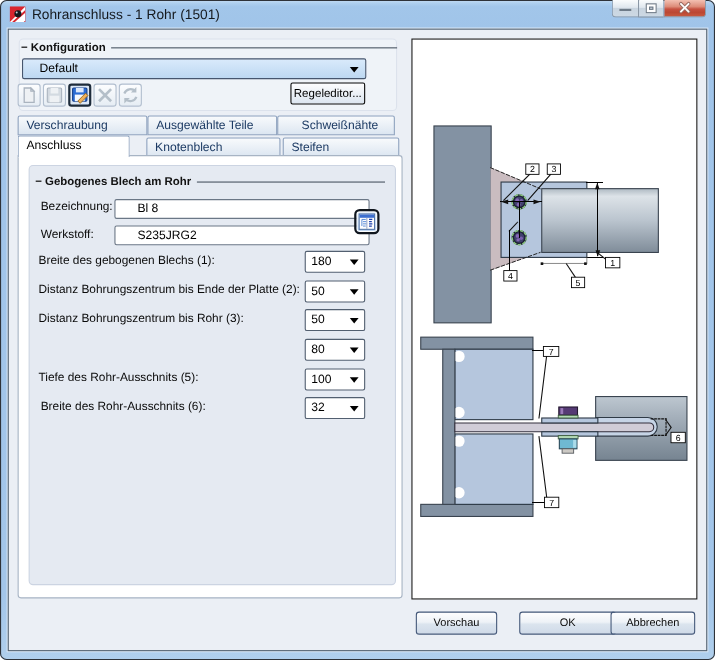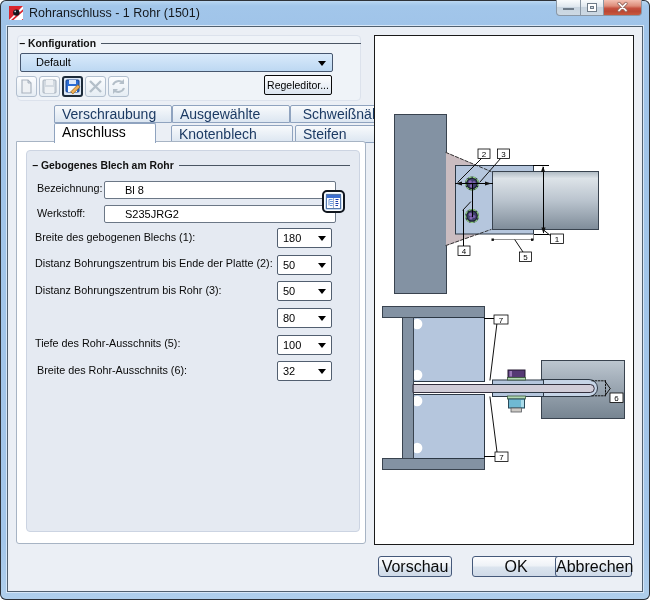--- a/index.html
+++ b/index.html
@@ -23,33 +23,33 @@
 
 #kpanel{position:absolute;left:17px;top:35px;width:344px;height:66px;background:#eff3f8;border:1px solid #dce2ec;border-radius:4px;}
 .ghead{position:absolute;display:flex;align-items:center;font-size:10.4px;font-weight:bold;color:#111;}
 .ghead .ln{flex:1;border-top:1px solid #4a5563;margin-left:5px;}
 #combo-default{position:absolute;left:20px;top:53px;width:313px;height:19px;border:1px solid #46566e;border-radius:2px;background:linear-gradient(#d9eafb,#bdd8f2);font-size:11px;line-height:17px;padding-left:15px;color:#000;}
 .darr{position:absolute;right:6px;top:7px;width:0;height:0;border-left:4px solid transparent;border-right:4px solid transparent;border-top:5px solid #000;}
 .tbtn{position:absolute;top:76px;width:21px;height:21px;border:1px solid #b2bfcf;border-radius:3px;background:linear-gradient(#fcfdfe,#e6edf4);}
 #tb3{border:2px solid #1d2b3a;background:#dbe7f6;}
 #regbtn{position:absolute;left:264px;top:75px;width:68px;height:20px;border:1px solid #0a0a0a;border-radius:2px;background:linear-gradient(#fdfdfe,#dce5f0);font-size:10.5px;text-align:center;line-height:18px;color:#000;}
 
-.tab{position:absolute;height:18px;border:1px solid #8fa3bf;border-radius:2px 2px 0 0;background:linear-gradient(#f8fafc,#dce6f1);font-size:14px;color:#1c3a63;padding-left:7px;line-height:17px;margin-left:38px;}
+.tab{position:absolute;height:18px;border:1px solid #8fa3bf;border-radius:2px 2px 0 0;background:linear-gradient(#f8fafc,#dce6f1);font-size:11px;color:#1c3a63;padding-left:7px;line-height:17px;}
 .tab.act{background:#fff;color:#000;border-bottom:none;height:20px;z-index:5;}
 #tabpanel{position:absolute;left:16px;top:141px;width:350px;height:403px;background:#fff;border:1px solid #a7b4c4;border-radius:0 3px 3px 3px;z-index:1;}
 #formpanel{position:absolute;left:26px;top:150px;width:334px;height:382px;background:#e5eaf2;border:1px solid #ccd4e2;border-radius:4px;z-index:2;}
 .flabel{position:absolute;font-size:10.8px;color:#0a0a0a;z-index:3;}
 .tinput{position:absolute;left:104px;width:232px;height:18px;background:#fff;border:1px solid #6b7786;border-radius:2px;font-size:11px;padding-left:20px;line-height:16px;z-index:3;color:#000;}
 .fcombo{position:absolute;left:277px;width:55px;height:20px;background:#fff;border:1px solid #525f70;border-radius:2px;font-size:11px;padding-left:5px;line-height:18px;z-index:3;color:#000;}
 .fcombo .darr{top:7px;right:5px;}
 #iconbtn{position:absolute;left:322px;top:190px;width:23px;height:23px;border:2px solid #10161e;border-radius:5px;background:linear-gradient(#eaf3fc,#bed5f0);box-shadow:inset 0 0 0 1px #fdfefe;z-index:3;}
 
 #preview{position:absolute;left:374px;top:35px;width:260px;height:510px;background:#fff;border:1px solid #1a1a1a;}
 
-.bbtn{position:absolute;top:556px;height:21px;border:1px solid #45597a;border-radius:3px;background:linear-gradient(#fdfdfe 0%,#eef2f7 45%,#dbe4ee 55%,#cfdae8 100%);font-size:16px;color:#0a0a0a;text-align:center;line-height:19px;}
+.bbtn{position:absolute;top:556px;height:21px;border:1px solid #45597a;border-radius:3px;background:linear-gradient(#fdfdfe 0%,#eef2f7 45%,#dbe4ee 55%,#cfdae8 100%);font-size:10px;color:#0a0a0a;text-align:center;line-height:19px;}
 </style>
 </head>
 <body>
 <div id="win">
   <div id="client"></div>
   <svg id="tlogo" width="14" height="14" style="position:absolute;left:9px;top:6px">
       <rect width="14" height="14" fill="#d9252e"></rect>
       <polygon points="0,14 14,0 14,3.2 2,14" fill="#fff"></polygon>
       <polygon points="4.5,14 14,5.5 14,12.6 12.6,14" fill="#fff"></polygon>
       <circle cx="7.3" cy="6.6" r="3.2" fill="#15171d"></circle>

